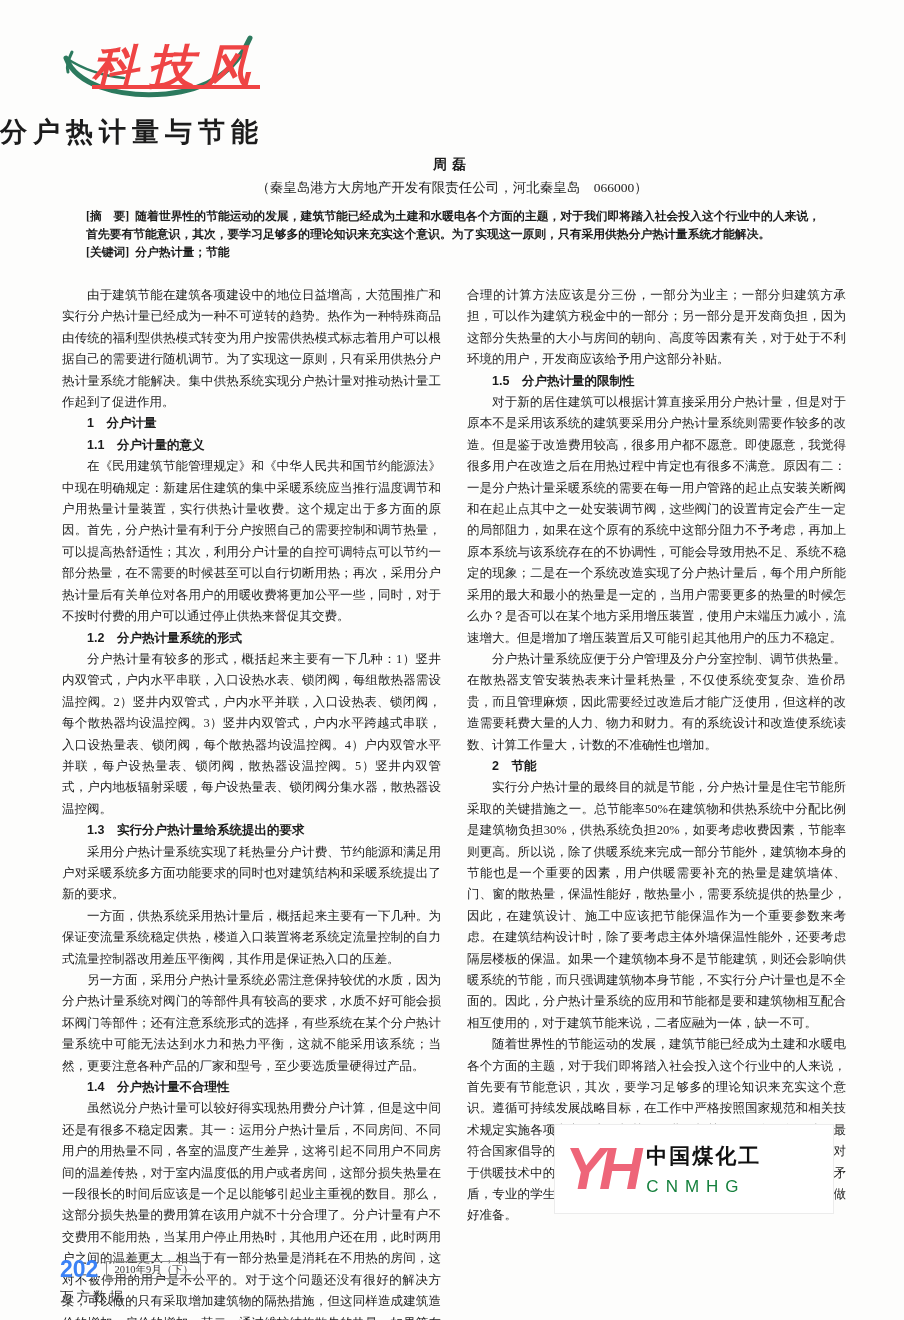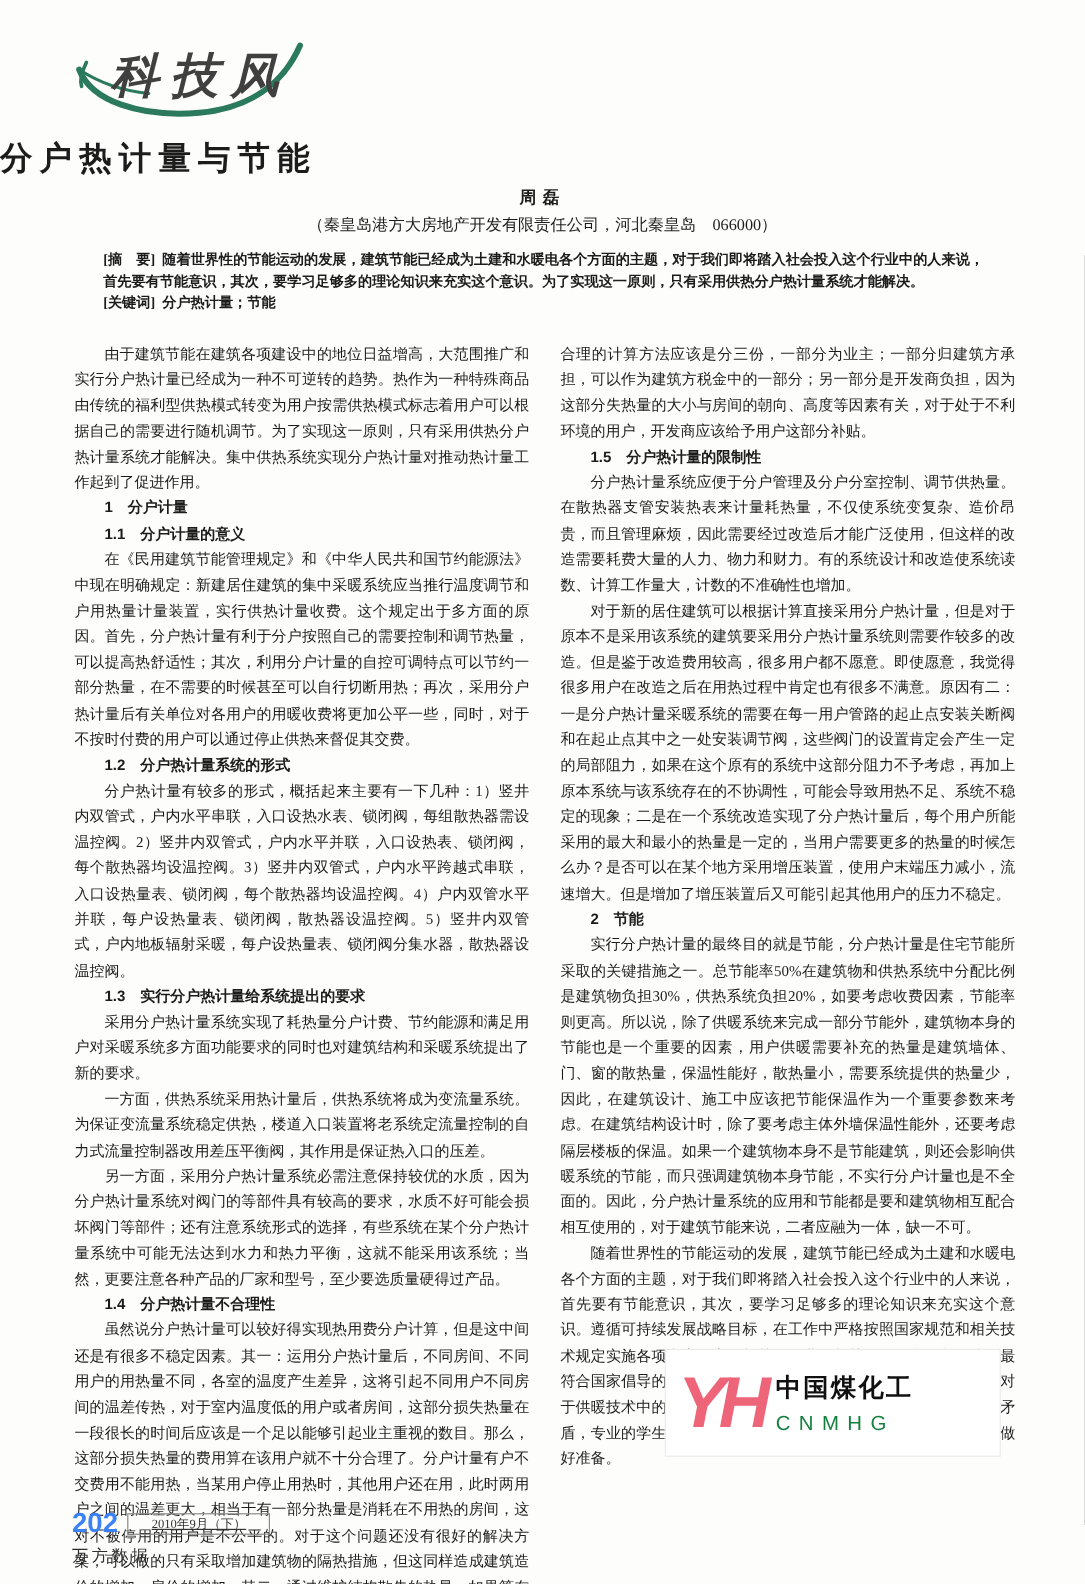--- a/index.html
+++ b/index.html
@@ -8,22 +8,22 @@
     width:904px; height:1320px; margin:0 auto; position:relative;
     background:#fdfdfc; overflow:hidden;
     font-family:"Liberation Serif", serif; color:#1c1c1c;
   }
 
   
   .logo { position:absolute; left:58px; top:32px; width:200px; height:76px; }
   .logo svg { position:absolute; left:0; top:0; }
   .logo-text {
     position:absolute; left:34px; top:4px;
-    font-size:40px; font-weight:bold; font-style:italic;
-    color:#404040; letter-spacing:10px; white-space:nowrap;
+    font-size:46px; font-weight:bold; font-style:italic;
+    color:#ef4444; letter-spacing:10px; white-space:nowrap;text-decoration:underline;
   }
 
   
   .title {
     position:absolute; top:114px; left:0; width:100%; 
     font-size:27px; font-weight:bold; letter-spacing:6px;
   }
   .author {
     position:absolute; top:156px; left:0; width:100%; text-align:center;
     font-size:14px; font-weight:bold; letter-spacing:5px;
@@ -75,21 +75,21 @@
   }
 
   
   .footer { position:absolute; left:60px; top:1256px; }
   .footer-line { display:flex; align-items:center; gap:8px; }
   .page-num {
     font-family:"Liberation Sans", sans-serif;
     font-size:23px; font-weight:bold; color:#3b82f6;
   }
   .issue-box {
-    border:1px solid #8a8a8a; font-size:10.5px; padding:1px 19px; color:#333;text-decoration:underline;
+    border:1px solid #8a8a8a; font-size:10.5px; padding:1px 7px; color:#333;
   }
   .db { font-size:13.5px; margin-top:5px; letter-spacing:3px; color:#2e2e2e; }
 </style>
 </head>
 <body>
 
 <div class="page">
 
   <div class="logo">
     <svg width="200" height="76" viewBox="0 0 200 76">
@@ -117,31 +117,31 @@
 
     <div class="col">
       <p>由于建筑节能在建筑各项建设中的地位日益增高，大范围推广和实行分户热计量已经成为一种不可逆转的趋势。热作为一种特殊商品由传统的福利型供热模式转变为用户按需供热模式标志着用户可以根据自己的需要进行随机调节。为了实现这一原则，只有采用供热分户热计量系统才能解决。集中供热系统实现分户热计量对推动热计量工作起到了促进作用。</p>
       <div class="sec">1　分户计量</div>
       <div class="sec">1.1　分户计量的意义</div>
       <p>在《民用建筑节能管理规定》和《中华人民共和国节约能源法》中现在明确规定：新建居住建筑的集中采暖系统应当推行温度调节和户用热量计量装置，实行供热计量收费。这个规定出于多方面的原因。首先，分户热计量有利于分户按照自己的需要控制和调节热量，可以提高热舒适性；其次，利用分户计量的自控可调特点可以节约一部分热量，在不需要的时候甚至可以自行切断用热；再次，采用分户热计量后有关单位对各用户的用暖收费将更加公平一些，同时，对于不按时付费的用户可以通过停止供热来督促其交费。</p>
       <div class="sec">1.2　分户热计量系统的形式</div>
       <p>分户热计量有较多的形式，概括起来主要有一下几种：1）竖井内双管式，户内水平串联，入口设热水表、锁闭阀，每组散热器需设温控阀。2）竖井内双管式，户内水平并联，入口设热表、锁闭阀，每个散热器均设温控阀。3）竖井内双管式，户内水平跨越式串联，入口设热量表、锁闭阀，每个散热器均设温控阀。4）户内双管水平并联，每户设热量表、锁闭阀，散热器设温控阀。5）竖井内双管式，户内地板辐射采暖，每户设热量表、锁闭阀分集水器，散热器设温控阀。</p>
       <div class="sec">1.3　实行分户热计量给系统提出的要求</div>
       <p>采用分户热计量系统实现了耗热量分户计费、节约能源和满足用户对采暖系统多方面功能要求的同时也对建筑结构和采暖系统提出了新的要求。</p>
-      <p>一方面，供热系统采用热计量后，供热系统将成为变流量系统。为保证变流量系统稳定供热，楼道入口装置将老系统定流量控制的自力式流量控制器改用差压平衡阀，其作用是保证热入口的压差。</p>
+      <p>一方面，供热系统采用热计量后，概括起来主要有一下几种。为保证变流量系统稳定供热，楼道入口装置将老系统定流量控制的自力式流量控制器改用差压平衡阀，其作用是保证热入口的压差。</p>
       <p>另一方面，采用分户热计量系统必需注意保持较优的水质，因为分户热计量系统对阀门的等部件具有较高的要求，水质不好可能会损坏阀门等部件；还有注意系统形式的选择，有些系统在某个分户热计量系统中可能无法达到水力和热力平衡，这就不能采用该系统；当然，更要注意各种产品的厂家和型号，至少要选质量硬得过产品。</p>
       <div class="sec">1.4　分户热计量不合理性</div>
       <p>虽然说分户热计量可以较好得实现热用费分户计算，但是这中间还是有很多不稳定因素。其一：运用分户热计量后，不同房间、不同用户的用热量不同，各室的温度产生差异，这将引起不同用户不同房间的温差传热，对于室内温度低的用户或者房间，这部分损失热量在一段很长的时间后应该是一个足以能够引起业主重视的数目。那么，这部分损失热量的费用算在该用户就不十分合理了。分户计量有户不交费用不能用热，当某用户停止用热时，其他用户还在用，此时两用户之间的温差更大，相当于有一部分热量是消耗在不用热的房间，这对不被停用的用户是不公平的。对于这个问题还没有很好的解决方案，可以做的只有采取增加建筑物的隔热措施，但这同样造成建筑造价的增加，房价的增加。其二：通过维护结构散失的热量，如果算在用户是不合理的。我认为，</p>
     </div>
 
     <div class="col">
       <p class="cont">合理的计算方法应该是分三份，一部分为业主；一部分归建筑方承担，可以作为建筑方税金中的一部分；另一部分是开发商负担，因为这部分失热量的大小与房间的朝向、高度等因素有关，对于处于不利环境的用户，开发商应该给予用户这部分补贴。</p>
       <div class="sec">1.5　分户热计量的限制性</div>
+      <p>对于新的居住建筑可以根据计算直接采用分户热计量，但是对于原本不是采用该系统的建筑要采用分户热计量系统则需要作较多的改造。但是鉴于改造费用较高，很多用户都不愿意。即使愿意，我觉得很多用户在改造之后在用热过程中肯定也有很多不满意。原因有二：一是分户热计量采暖系统的需要在每一用户管路的起止点安装关断阀和在起止点其中之一处安装调节阀，这些阀门的设置肯定会产生一定的局部阻力，如果在这个原有的系统中这部分阻力不予考虑，再加上原本系统与该系统存在的不协调性，可能会导致用热不足、系统不稳定的现象；二是在一个系统改造实现了分户热计量后，每个用户所能采用的最大和最小的热量是一定的，当用户需要更多的热量的时候怎么办？是否可以在某个地方采用增压装置，使用户末端压力减小，流速增大。但是增加了增压装置后又可能引起其他用户的压力不稳定。</p>
       <p>分户热计量系统应便于分户管理及分户分室控制、调节供热量。在散热器支管安装热表来计量耗热量，不仅使系统变复杂、造价昂贵，而且管理麻烦，因此需要经过改造后才能广泛使用，但这样的改造需要耗费大量的人力、物力和财力。有的系统设计和改造使系统读数、计算工作量大，计数的不准确性也增加。</p>
-      <p>对于新的居住建筑可以根据计算直接采用分户热计量，但是对于原本不是采用该系统的建筑要采用分户热计量系统则需要作较多的改造。但是鉴于改造费用较高，很多用户都不愿意。即使愿意，我觉得很多用户在改造之后在用热过程中肯定也有很多不满意。原因有二：一是分户热计量采暖系统的需要在每一用户管路的起止点安装关断阀和在起止点其中之一处安装调节阀，这些阀门的设置肯定会产生一定的局部阻力，如果在这个原有的系统中这部分阻力不予考虑，再加上原本系统与该系统存在的不协调性，可能会导致用热不足、系统不稳定的现象；二是在一个系统改造实现了分户热计量后，每个用户所能采用的最大和最小的热量是一定的，当用户需要更多的热量的时候怎么办？是否可以在某个地方采用增压装置，使用户末端压力减小，流速增大。但是增加了增压装置后又可能引起其他用户的压力不稳定。</p>
       <div class="sec">2　节能</div>
       <p>实行分户热计量的最终目的就是节能，分户热计量是住宅节能所采取的关键措施之一。总节能率50%在建筑物和供热系统中分配比例是建筑物负担30%，供热系统负担20%，如要考虑收费因素，节能率则更高。所以说，除了供暖系统来完成一部分节能外，建筑物本身的节能也是一个重要的因素，用户供暖需要补充的热量是建筑墙体、门、窗的散热量，保温性能好，散热量小，需要系统提供的热量少，因此，在建筑设计、施工中应该把节能保温作为一个重要参数来考虑。在建筑结构设计时，除了要考虑主体外墙保温性能外，还要考虑隔层楼板的保温。如果一个建筑物本身不是节能建筑，则还会影响供暖系统的节能，而只强调建筑物本身节能，不实行分户计量也是不全面的。因此，分户热计量系统的应用和节能都是要和建筑物相互配合相互使用的，对于建筑节能来说，二者应融为一体，缺一不可。</p>
       <p>随着世界性的节能运动的发展，建筑节能已经成为土建和水暖电各个方面的主题，对于我们即将踏入社会投入这个行业中的人来说，首先要有节能意识，其次，要学习足够多的理论知识来充实这个意识。遵循可持续发展战略目标，在工作中严格按照国家规范和相关技术规定实施各项内容。充分与其他行业的相关人员配合，争取找到最符合国家倡导的建设节能型形式以及最有效解决隐藏问题的措施。对于供暖技术中的分户热计量存在的阻碍因素，如果解决供需双方的矛盾，专业的学生应该对这些内容引起重视，更好地解决遇到的问题做好准备。</p>
     </div>
 
   </div>
 
   <div class="watermark">
     <span class="wm-monogram">YH</span>
     <span class="wm-right">

